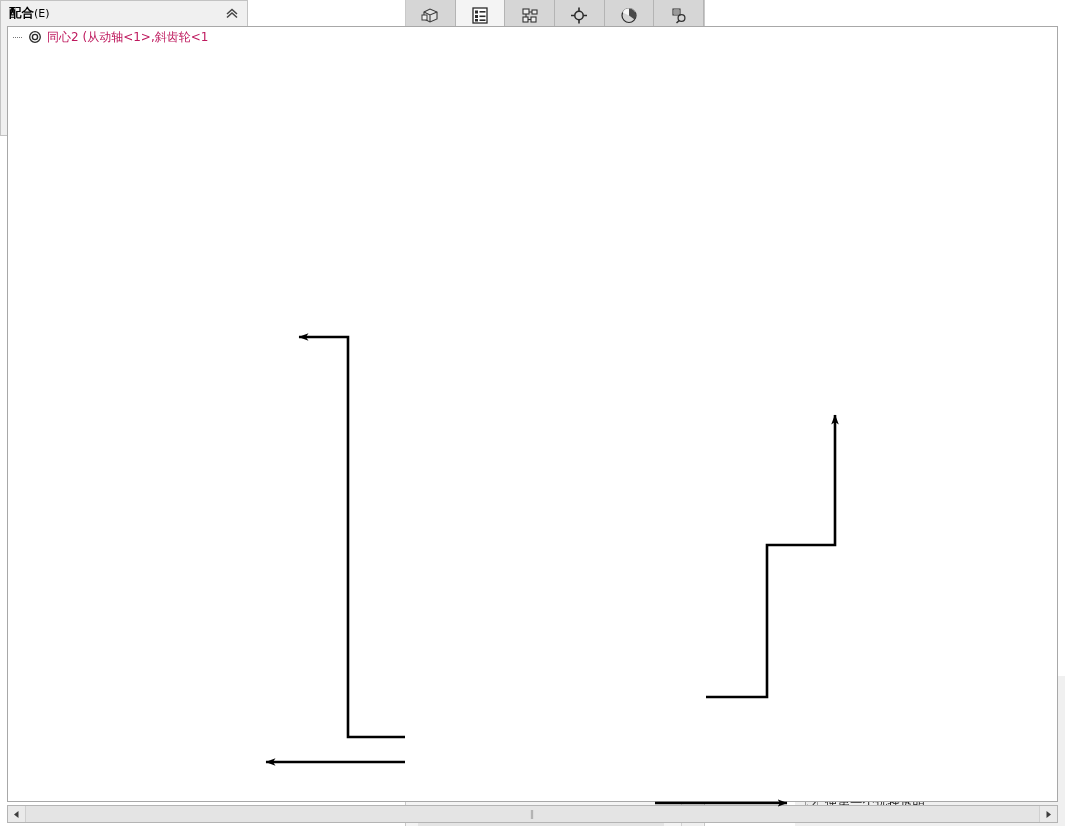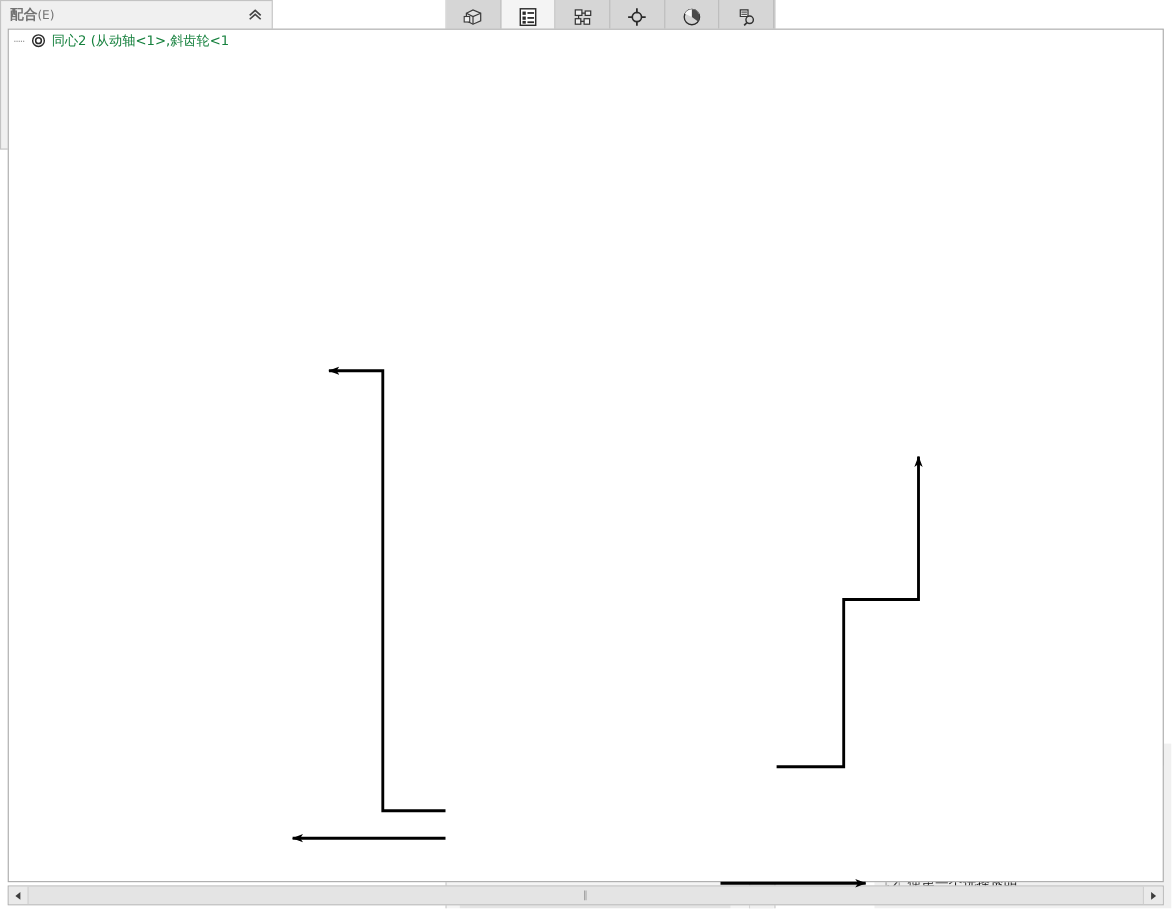--- a/index.html
+++ b/index.html
@@ -128,26 +128,26 @@
   .cbox.on::after {
     content: ""; position: absolute; left: 3px; top: 1px; width: 4px; height: 8px;
     border-right: 1.7px solid #333; border-bottom: 1.7px solid #333; transform: rotate(40deg);
   }
   .chk-label { font-size: 12.5px; color: #181818; margin-left: 7px; white-space: nowrap; }
   .chk-label .sfx { font-size: 11px; }
 
   
   #tree { left: 0px; top: 690px; width: 248px; height: 136px; background: #f0f0f0; border: 1px solid #c3c3c3; }
   #tree-hdr { display: flex; align-items: center; justify-content: space-between; height: 24px; padding: 0 8px; }
-  #tree-hdr .ttl { font-size: 12.5px; font-weight: bold; color: #737373; }
+  #tree-hdr .ttl { font-size: 12.5px; font-weight: bold; color: #000000; }
   #tree-hdr .ttl .sfx { font-weight: normal; font-size: 11px; }
   #tree-list { position: absolute; left: 7px; right: 7px; top: 26px; bottom: 24px; background: #fff; border: 1px solid #a8a8a8; }
   #tree-item { display: flex; align-items: center; height: 20px; padding-left: 20px; position: relative; }
   #tree-item .dash { position: absolute; left: 5px; top: 10px; width: 9px; border-top: 1px dotted #777; }
-  #tree-item .itxt { font-size: 12px; color: #15803d; margin-left: 5px; white-space: nowrap; }
+  #tree-item .itxt { font-size: 12px; color: #be185d; margin-left: 5px; white-space: nowrap; }
   #tree-hscroll { position: absolute; left: 7px; right: 7px; bottom: 3px; height: 18px; background: #efefef; border: 1px solid #b4b4b4; display: flex; align-items: center; }
   #tree-hscroll .hb { width: 17px; height: 16px; display: flex; align-items: center; justify-content: center; background: #eaeaea; font-size: 9px; color: #333; }
   #tree-hscroll .hthumb { flex: 1; height: 16px; background: #e4e4e4; border-left: 1px solid #cfcfcf; border-right: 1px solid #cfcfcf; display:flex; align-items:center; justify-content:center; }
   #tree-hscroll .hthumb span { font-size: 9px; color: #9a9a9a; letter-spacing: 1px; }
 
   
   #arrows { position: absolute; left: 0; top: 0; width: 1065px; height: 826px; pointer-events: none; }
 </style>
 </head>
 <body>

